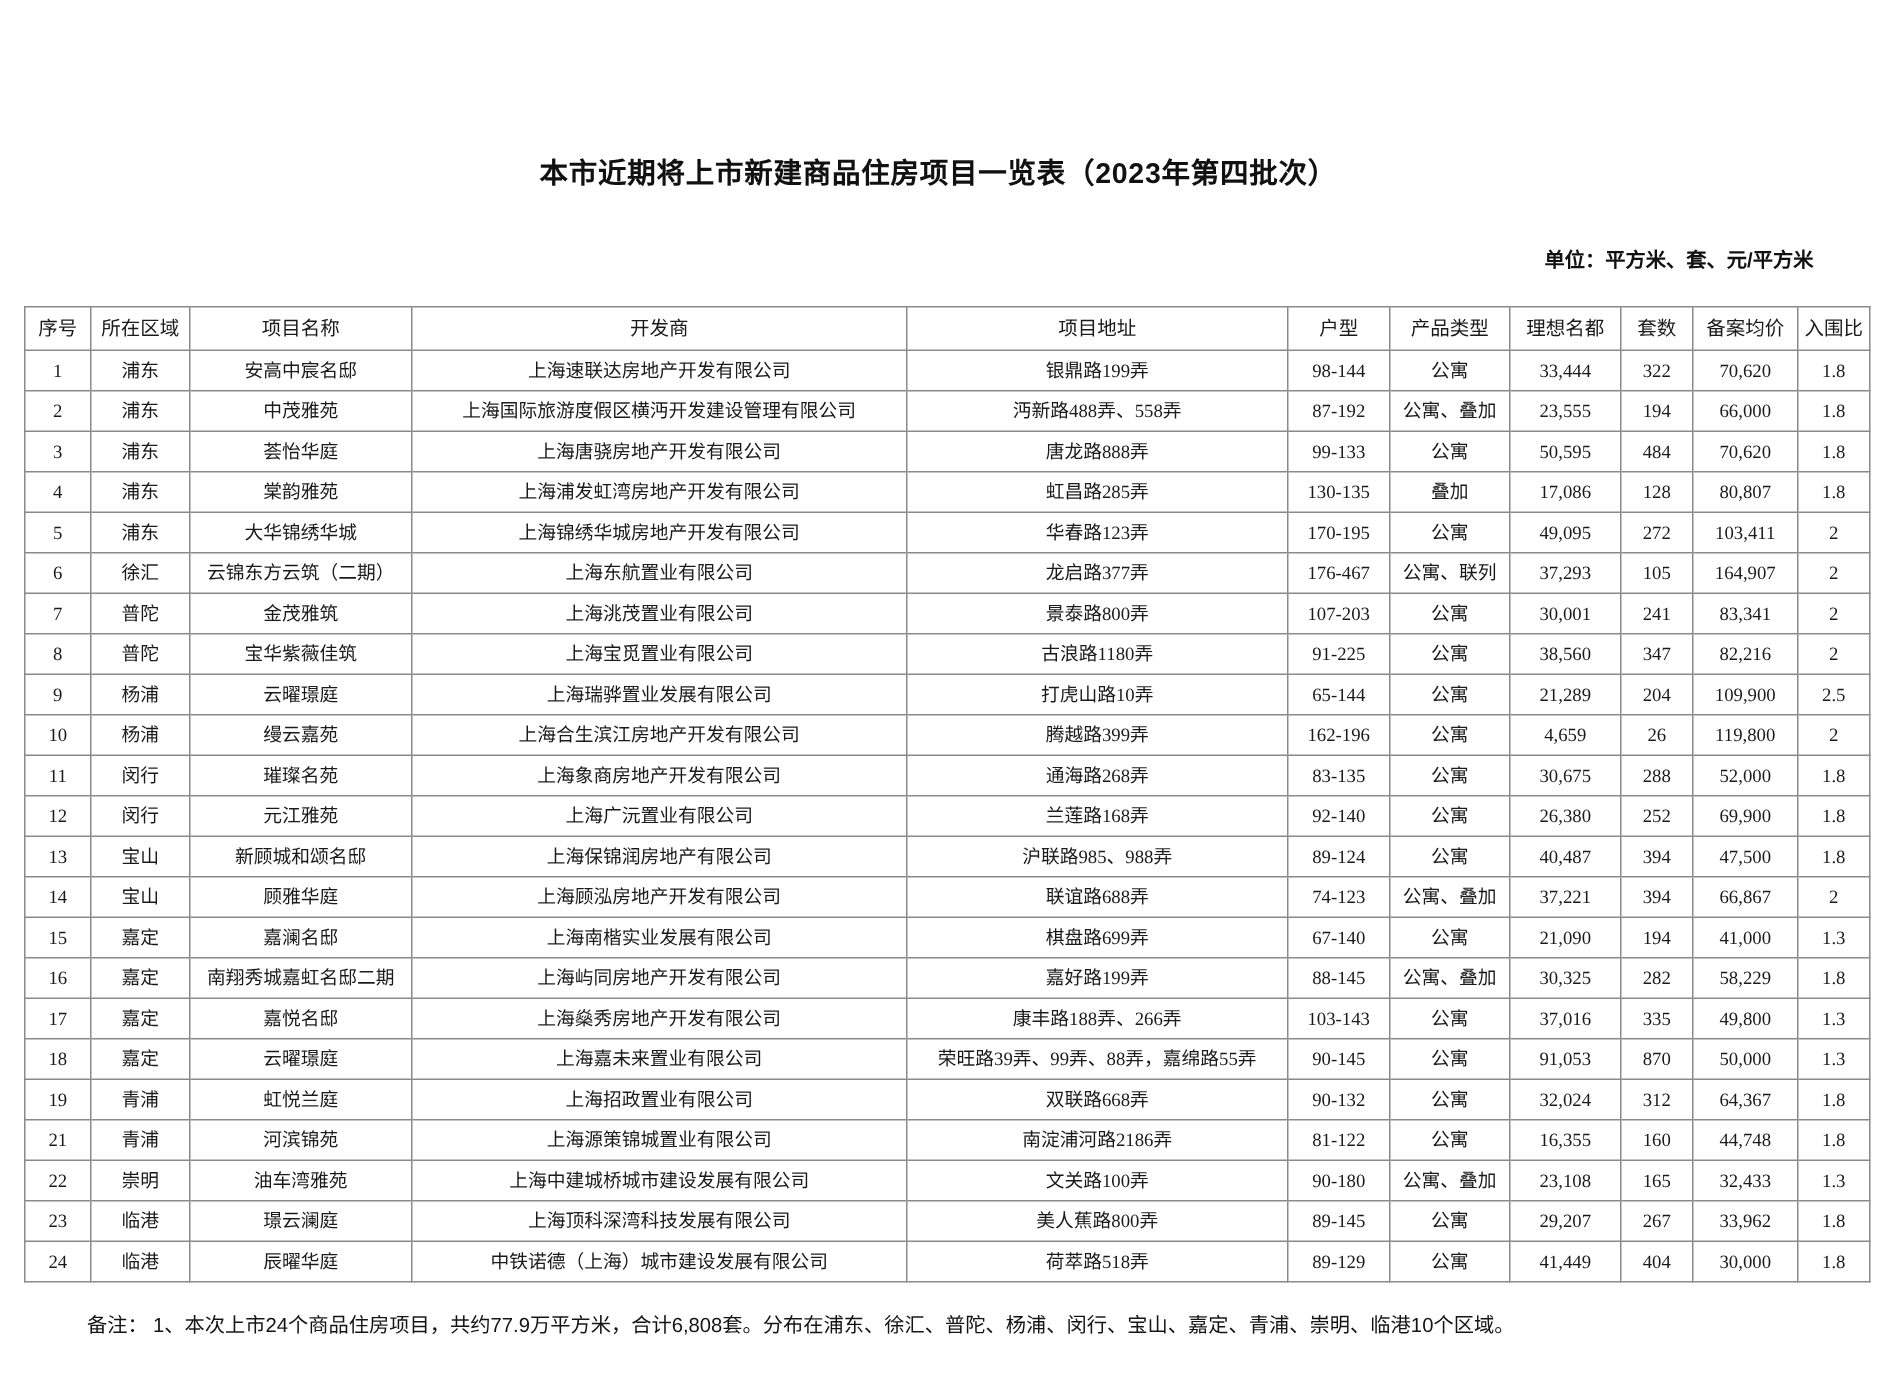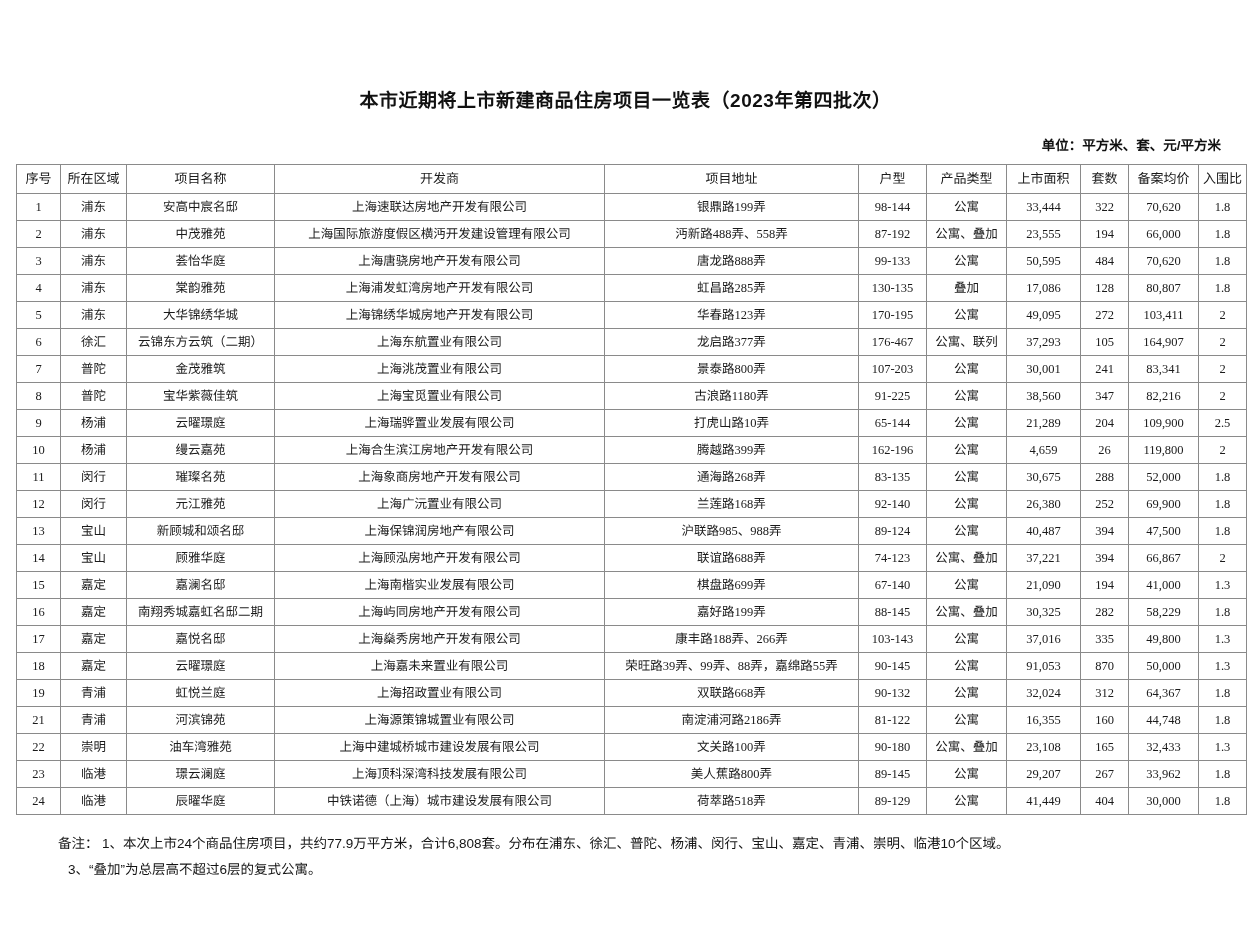--- a/index.html
+++ b/index.html
@@ -13,38 +13,38 @@
     background: #ffffff;
     font-family: "Liberation Serif", "DejaVu Serif", serif;
     color: #1a1a1a;
     overflow: hidden;
   }
   .page {
     position: relative;
     width: 1251px;
     height: 931px;
     box-sizing: border-box;
-    padding: 1px 16px;
+    padding: 16px 16px;
     border-radius: 22px;
   }
   .doc-title {
     text-align: center;
     font-size: 19px;
     font-weight: bold;
     letter-spacing: 0.5px;
     margin: 0;
     padding-top: 84px;
     color: #111;
     font-family: "Liberation Sans", "DejaVu Sans", sans-serif;
   }
   .unit-line {
     text-align: right;
     font-size: 13.5px;
     font-weight: bold;
-    margin: 4px;
+    margin: 16px;
     padding-top: 18px;
     padding-right: 10px;
     padding-bottom: 6px;
     color: #111;
     font-family: "Liberation Sans", "DejaVu Sans", sans-serif;
   }
   table.main-table {
     border-collapse: collapse;
     width: 1219px;
     table-layout: fixed;
@@ -136,21 +136,21 @@
     </colgroup>
     <thead>
       <tr>
         <th>序号</th>
         <th>所在区域</th>
         <th>项目名称</th>
         <th>开发商</th>
         <th>项目地址</th>
         <th>户型</th>
         <th>产品类型</th>
-        <th>上市面积</th>
+        <th>理想名都</th>
         <th>套数</th>
         <th>备案均价</th>
         <th>入围比</th>
       </tr>
     </thead>
     <tbody id="table-body">
         <tr>
           <td class="col-seq">1</td>
           <td class="col-district">浦东</td>
           <td class="col-name">安高中宸名邸</td>
@@ -450,20 +450,17 @@
           <td class="col-ratio">1.8</td>
         </tr>
       </tbody>
   </table>
 
   <div class="notes">
     <div class="note-row">
       <span class="note-label">备注：</span><span>1、本次上市24个商品住房项目，共约77.9万平方米，合计6,808套。分布在浦东、徐汇、普陀、杨浦、闵行、宝山、嘉定、青浦、崇明、临港10个区域。</span>
     </div>
     <div class="note-row">
-      <span class="note-indent"></span><span>3、“叠加”为总层高不超过6层的复式公寓。</span>
-    </div>
-    <div class="note-row">
       <span class="note-indent"></span>
     </div>
   </div>
 
 </div>
 
 </body></html>

